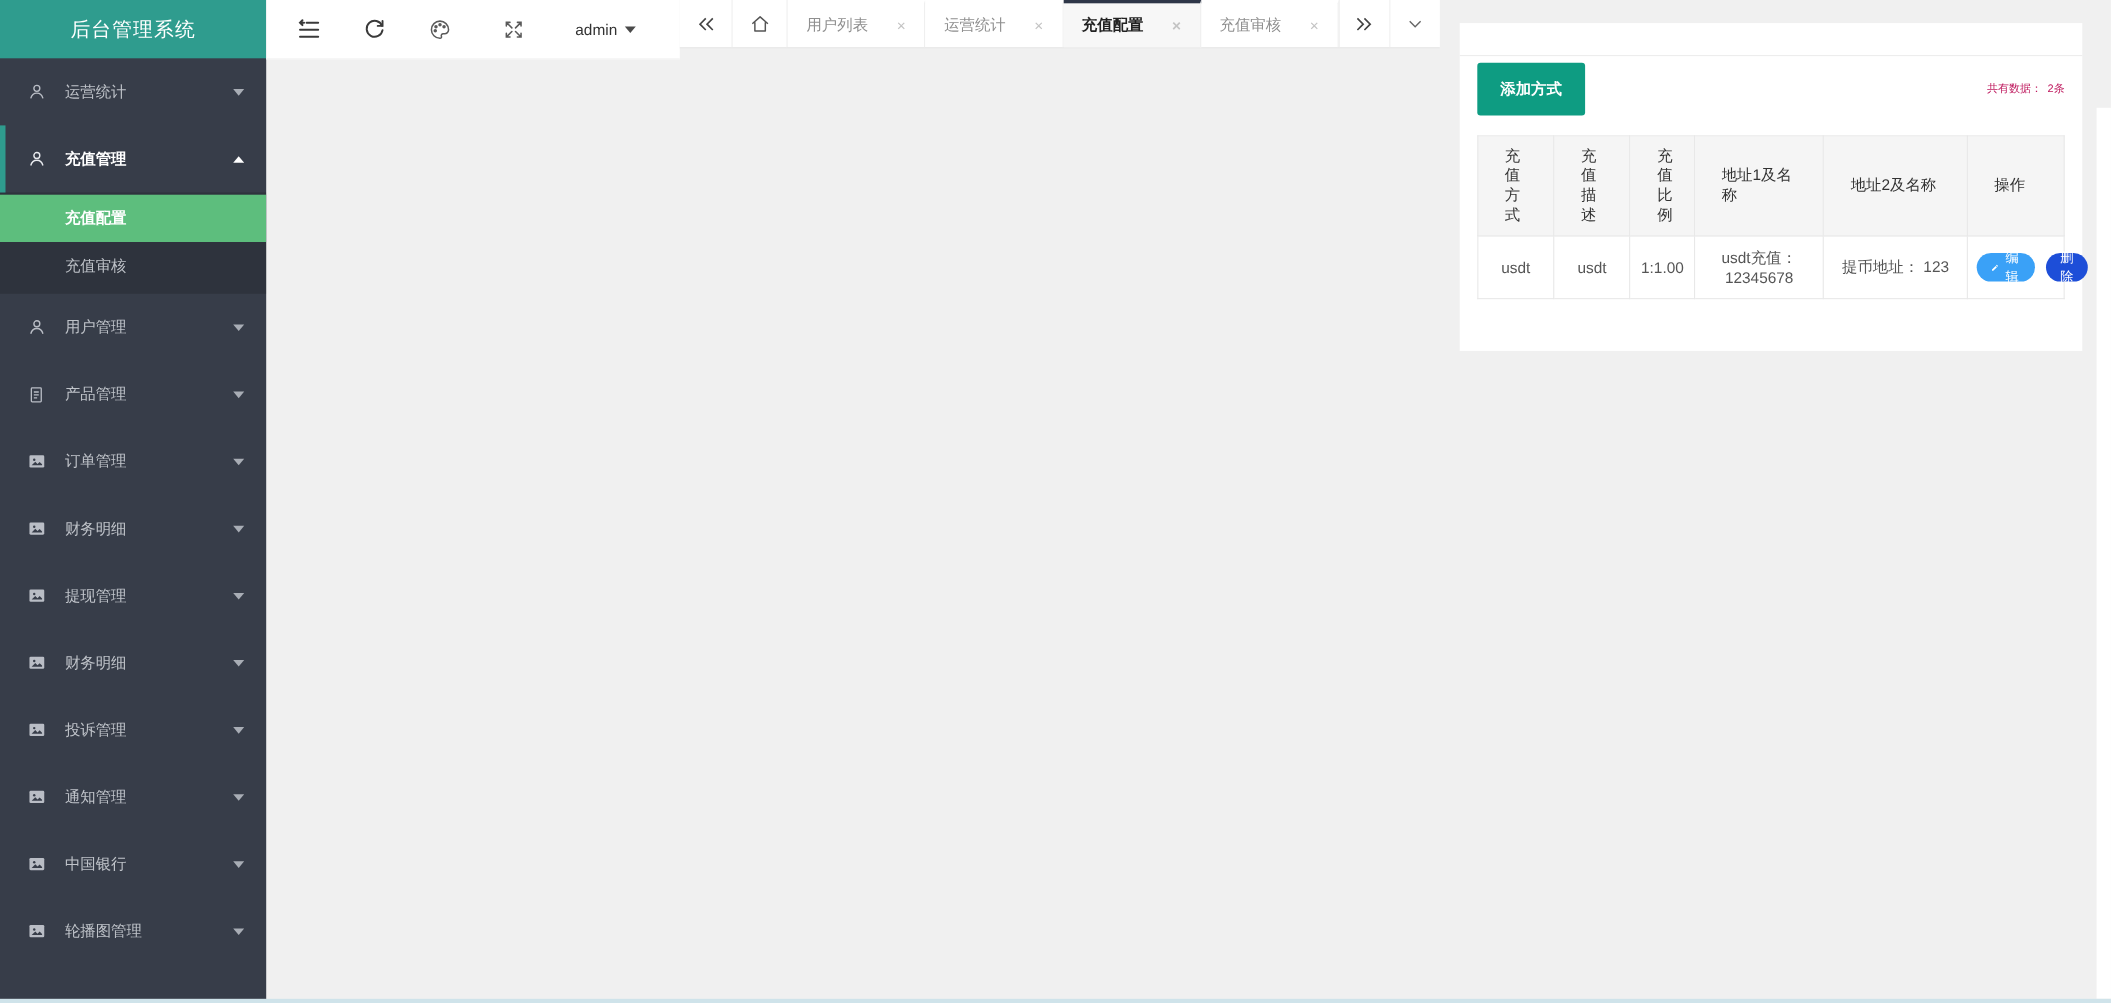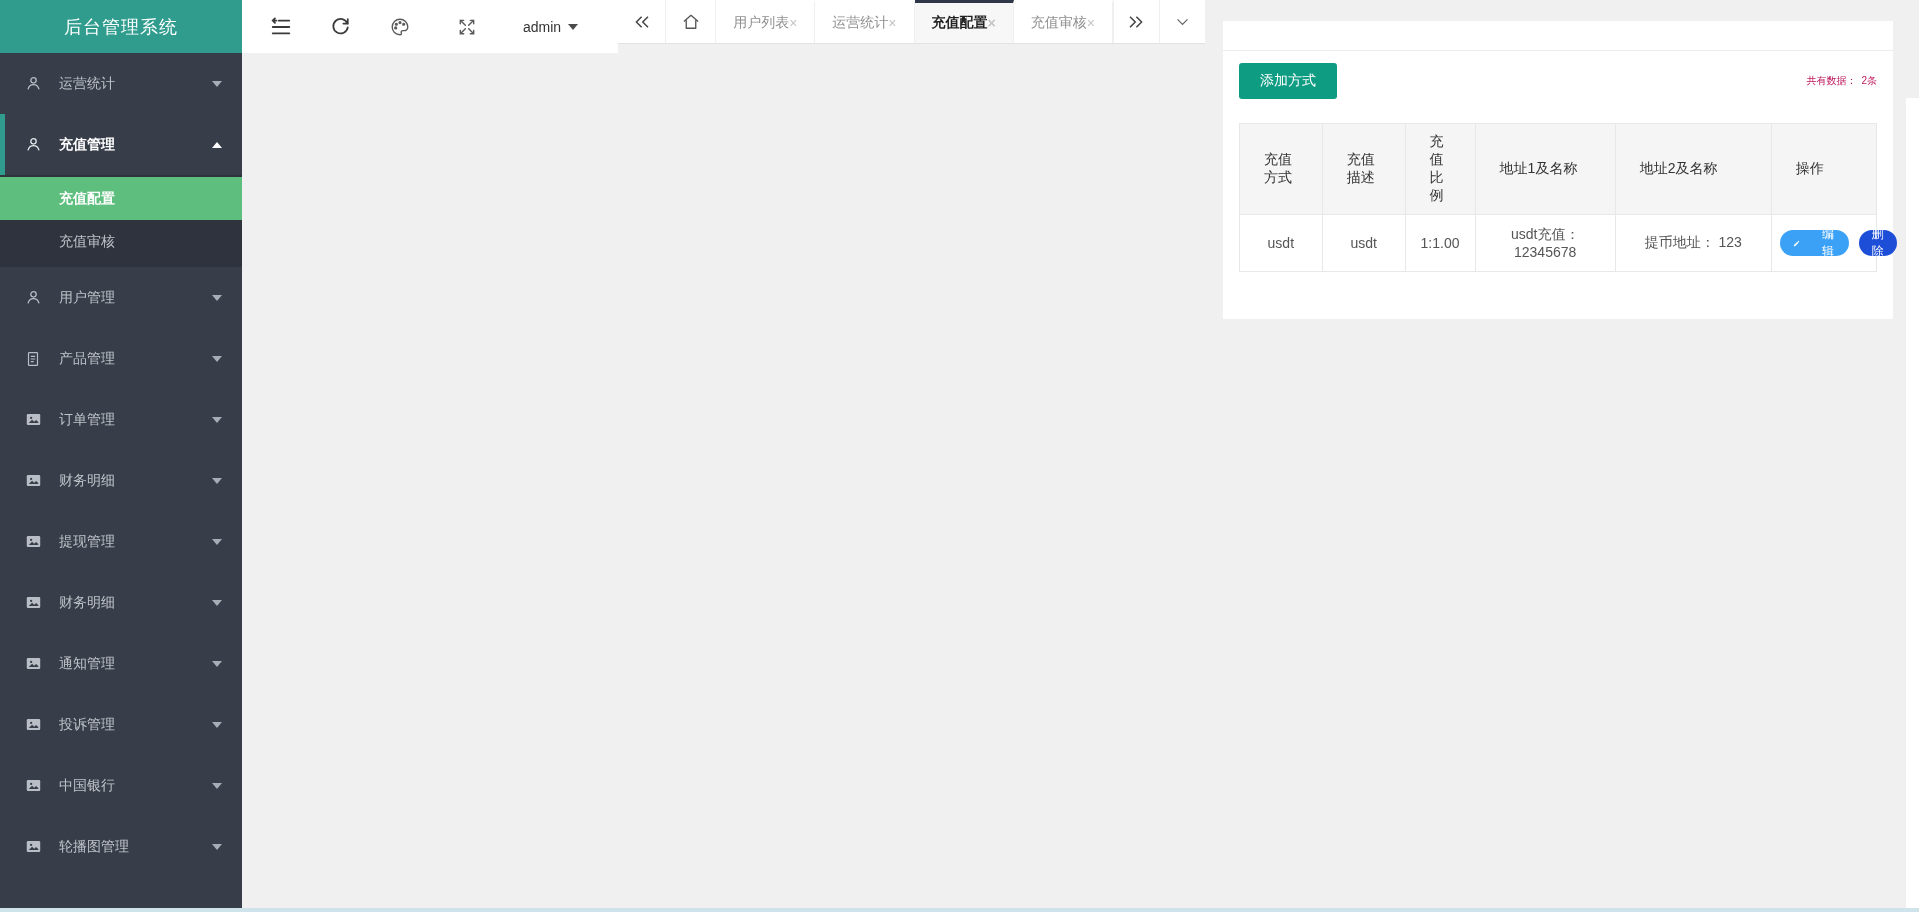--- a/index.html
+++ b/index.html
@@ -38,45 +38,45 @@
   .topbar-right .icon-btn { margin:0; }
   .admin-dd { display:flex; align-items:center; gap:7px; font-size:14px; color:#333; cursor:pointer; }
   .admin-caret { width:0; height:0; border-left:5px solid transparent; border-right:5px solid transparent;
     border-top:6px solid #4a4a4a; }
 
   
   .tabbar { height:44px; background:#fff; border-bottom:1px solid #e2e2e2; display:flex; align-items:stretch; }
   .tb-cell { display:flex; align-items:center; justify-content:center; cursor:pointer; }
   .tb-nav { width:48px; border-right:1px solid #efefef; }
   .tb-home { width:50px; border-right:1px solid #efefef; }
-  .tab { display:flex; align-items:center; gap:0; padding:0 17px; border-right:1px solid #efefef;
+  .tab { display:flex; align-items:center; gap:26px; padding:0 17px; border-right:1px solid #efefef;
     font-size:14px; color:#8f8f8f; cursor:pointer; border-top:3px solid transparent; }
   .tab .tab-x { color:#c4c4c4; font-size:14px; line-height:1; cursor:pointer; }
   .tab.active { background:#f7f7f7; border-top:3px solid #2e3648; color:#222; font-weight:bold; }
   .tb-spacer { flex:1; }
   .tb-right { width:46px; border-left:1px solid #efefef; }
 
   
   .content { flex:1; position:relative; background:#f0f0f0; padding:21px 26px 0 18px; overflow:hidden; }
   .card { background:#fff; min-height:279px; }
   .card-top { height:30px; border-bottom:1px solid #ededed; }
   .card-body { padding:10px 16px 47px; }
   .toolbar { display:flex; align-items:center; justify-content:space-between; height:40px; margin-bottom:22px; }
-  .btn-add { height:36px; padding:0 21px; background:#0e9c82; color:#fff; border:none;
-    border-radius:3px; font-size:14px; cursor:pointer; font-family:inherit; }
+  .btn-add { height:48px; padding:0 21px; background:#0e9c82; color:#fff; border:none;
+    border-radius:3px; font-size:14px; cursor:pointer; font-family:inherit;font-weight:bold; }
   .count { font-size:10px; color:#be185d; display:flex; gap:5px;justify-content:center; }
 
   table.data-table { width:100%; border-collapse:collapse; table-layout:fixed; }
   .data-table th, .data-table td { border:1px solid #e8e8e8; font-size:14px; }
   .data-table th { background:#f5f5f5; text-align:left; font-weight:normal; color:#333;
     padding:9px 24px; height:36px; }
   .data-table td { text-align:center; color:#555; padding:11px 8px; height:48px; }
   .actions { display:inline-flex; gap:10px; align-items:center; }
   .pill { height:26px; border:none; border-radius:14px; color:#fff; font-size:12px;
-    padding:0 13px; display:inline-flex; align-items:center; gap:20px; cursor:pointer; font-family:inherit; }
+    padding:0 13px; display:inline-flex; align-items:center; gap:4px; cursor:pointer; font-family:inherit; }
   .pill.edit { background:#3aa1f7; }
   .pill.del  { background:#1d4ed8; }
 
   
   .watermark { position:absolute; left:1031px; top:760px; width:100px; height:44px; opacity:.7;
     transform:rotate(-.6deg); }
   .wm-frame { position:absolute; inset:4px 6px; border:2px solid #8d8d8d; background:#fcfcfc;
     display:flex; align-items:center; justify-content:space-around; padding:0 6px;
     font-size:17px; color:#555; box-shadow:0 0 3px rgba(0,0,0,.18); }
   .wm-post { position:absolute; top:0; bottom:0; width:2px; background:#9a9a9a; }
@@ -197,33 +197,33 @@
       </div>
 
       <div class="menu-item">
         <span class="mi-icon">
           <svg viewBox="0 0 24 24" width="19" height="19">
               <rect x="3.5" y="5" width="17" height="14" rx="1.5" fill="#b9bdc5"></rect>
               <circle cx="9" cy="10" r="1.4" fill="#373d49"></circle>
               <path d="M6 16.5l4.2-4.2 2.6 2.6 2.4-2.4 2.8 2.8v1.2H6z" fill="#373d49"></path>
             </svg>
         </span>
+        <span class="mi-label">投诉管理</span>
+        <span class="caret-down"></span>
+      </div>
+
+      <div class="menu-item">
+        <span class="mi-icon">
+          <svg viewBox="0 0 24 24" width="19" height="19">
+              <rect x="3.5" y="5" width="17" height="14" rx="1.5" fill="#b9bdc5"></rect>
+              <circle cx="9" cy="10" r="1.4" fill="#373d49"></circle>
+              <path d="M6 16.5l4.2-4.2 2.6 2.6 2.4-2.4 2.8 2.8v1.2H6z" fill="#373d49"></path>
+            </svg>
+        </span>
         <span class="mi-label">通知管理</span>
-        <span class="caret-down"></span>
-      </div>
-
-      <div class="menu-item">
-        <span class="mi-icon">
-          <svg viewBox="0 0 24 24" width="19" height="19">
-              <rect x="3.5" y="5" width="17" height="14" rx="1.5" fill="#b9bdc5"></rect>
-              <circle cx="9" cy="10" r="1.4" fill="#373d49"></circle>
-              <path d="M6 16.5l4.2-4.2 2.6 2.6 2.4-2.4 2.8 2.8v1.2H6z" fill="#373d49"></path>
-            </svg>
-        </span>
-        <span class="mi-label">投诉管理</span>
         <span class="caret-down"></span>
       </div>
 
       <div class="menu-item">
         <span class="mi-icon">
           <svg viewBox="0 0 24 24" width="19" height="19">
               <rect x="3.5" y="5" width="17" height="14" rx="1.5" fill="#b9bdc5"></rect>
               <circle cx="9" cy="10" r="1.4" fill="#373d49"></circle>
               <path d="M6 16.5l4.2-4.2 2.6 2.6 2.4-2.4 2.8 2.8v1.2H6z" fill="#373d49"></path>
             </svg>

